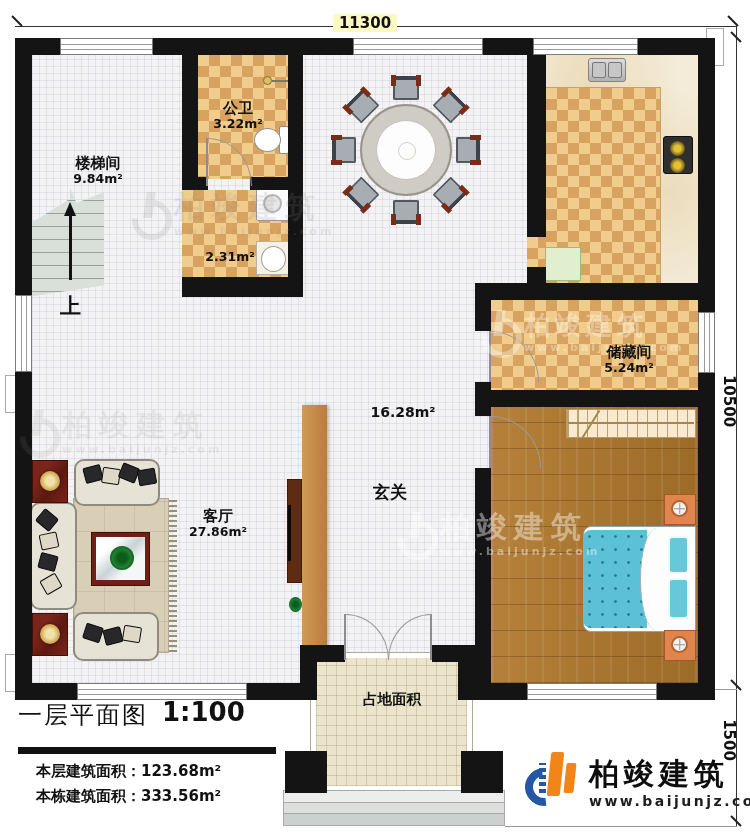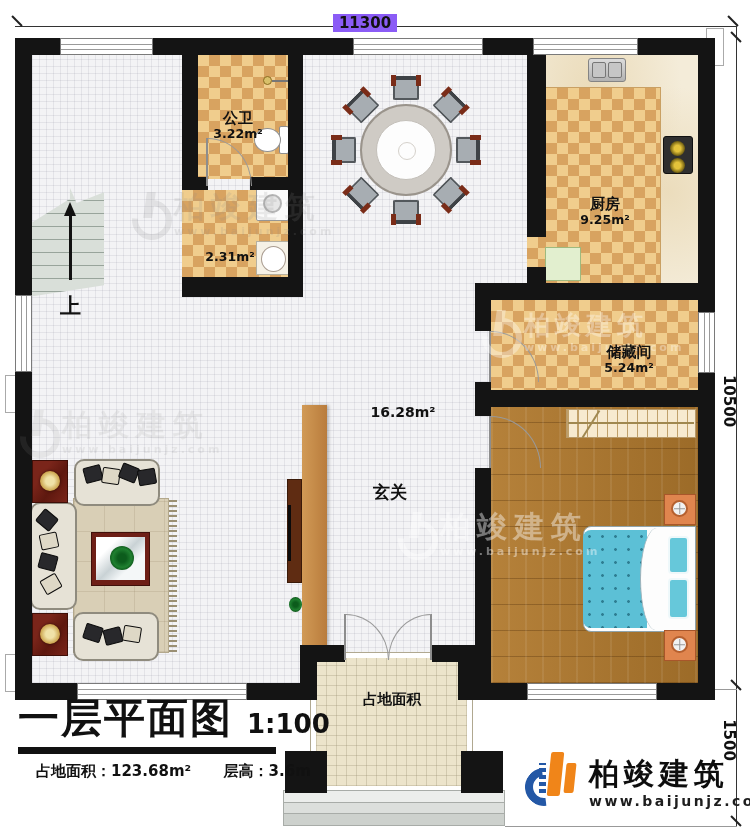--- a/index.html
+++ b/index.html
@@ -30,21 +30,21 @@
     repeating-linear-gradient(0deg,rgba(150,140,110,.3) 0 1px,transparent 1px 10px),
     repeating-linear-gradient(90deg,rgba(150,140,110,.3) 0 1px,transparent 1px 10px)}
   .room-label{position:absolute;text-align:center;line-height:1.15;white-space:nowrap;z-index:7}
   .room-label .nm{display:block;font-weight:bold;font-size:15px}
   .room-label .ar{display:block;font-weight:bold;font-size:12.5px}
   .leaf{position:absolute;background:#8d8d8d;z-index:5}
   .arc{position:absolute;border:0 solid #999;z-index:5;box-sizing:border-box}
   .arc.tr{border-top-width:1.5px;border-right-width:1.5px;border-top-right-radius:100%}
   .arc.tl{border-top-width:1.5px;border-left-width:1.5px;border-top-left-radius:100%}
   .tick{position:absolute;width:14px;height:2px;background:#222;transform:rotate(45deg);z-index:8}
-  .dimtext{position:absolute;font-size:15px;font-weight:bold;color:#111;text-align:center;z-index:8;background:#8b5cf6}
+  .dimtext{position:absolute;font-size:15px;font-weight:bold;color:#111;text-align:center;z-index:8;background:#fef9c3}
   .chair{position:absolute;width:26px;height:24px;background:#a7adb2;border:2px solid #53585c;
          border-top:4px solid #3e4246;border-radius:4px 4px 2px 2px;box-sizing:border-box;z-index:2}
   .chair::before,.chair::after{content:"";position:absolute;top:-5px;width:5px;height:11px;background:#7a2c18}
   .chair::before{left:-4px}.chair::after{right:-4px}
   .sofa{position:absolute;background:#e6e2d6;border:2px solid #8f8b7e;border-radius:10px;box-sizing:border-box;z-index:2}
   .pil{position:absolute;width:16px;height:14px;background:#28282b;border:1px solid #0c0c0c;border-radius:2px;z-index:3}
   .pil.lt{background:#ded8c6}
   .lamp{position:absolute;border-radius:50%;background:radial-gradient(circle,#f0e2a8 0 30%,#caa24a 70%,#8a6a20 100%);
         box-shadow:0 0 3px rgba(0,0,0,.6);z-index:3}
   .plant{position:absolute;border-radius:50%;z-index:3;background:
@@ -218,41 +218,45 @@
   <div class="arc tr" style="left:208px;top:138px;width:44px;height:48px"></div>
   <div class="leaf" style="left:489px;top:331px;width:2px;height:51px"></div>
   <div class="arc tr" style="left:491px;top:331px;width:48px;height:51px"></div>
   <div class="leaf" style="left:489px;top:416px;width:2px;height:52px"></div>
   <div class="arc tr" style="left:491px;top:416px;width:50px;height:52px"></div>
   <div class="leaf" style="left:344px;top:614px;width:2px;height:46px"></div>
   <div class="arc tr" style="left:346px;top:614px;width:43px;height:46px"></div>
   <div class="leaf" style="left:430px;top:614px;width:2px;height:46px"></div>
   <div class="arc tl" style="left:388px;top:614px;width:43px;height:46px"></div>
 
-  <div class="room-label" style="left:203px;top:110px;width:70px">
+  <div class="room-label" style="left:55px;top:155px;width:86px">
+    <span class="nm">楼梯间</span>
+    <span class="ar">9.84m²</span>
+  </div>
+  <div class="room-label" style="left:203px;top:100px;width:70px">
     <span class="nm">公卫</span>
     <span class="ar">3.22m²</span>
   </div>
   <div class="room-label" style="left:203px;top:250px;width:54px">
     <span class="ar">2.31m²</span>
-  </div>
-  <div class="room-label" style="left:565px;top:196px;width:80px">
-    <span class="nm">厨房</span>
-    <span class="ar">9.25m²</span>
   </div>
   <div class="room-label" style="left:588px;top:344px;width:82px">
     <span class="nm">储藏间</span>
     <span class="ar">5.24m²</span>
   </div>
   <div class="room-label" style="left:370px;top:404px;width:66px">
     <span class="ar" style="font-size:14px">16.28m²</span>
   </div>
   <div class="room-label" style="left:362px;top:483px;width:56px">
     <span class="nm" style="font-size:17px">玄关</span>
   </div>
+  <div class="room-label" style="left:172px;top:508px;width:92px">
+    <span class="nm">客厅</span>
+    <span class="ar">27.86m²</span>
+  </div>
   <div class="room-label" style="left:350px;top:691px;width:84px">
     <span class="nm" style="font-size:14.5px">占地面积</span>
   </div>
 
   <div class="wm" style="left:132px;top:192px;color:#8a8a8a;opacity:.16">
     <div class="wm-g"></div>
     <div>
         <div class="wm-t">柏竣建筑</div>
          <div class="wm-u">www.baijunjz.com</div>
       </div>
@@ -273,29 +277,30 @@
   </div>
   <div class="wm" style="left:398px;top:512px;color:#ffffff;opacity:.42">
     <div class="wm-g"></div>
     <div>
         <div class="wm-t">柏竣建筑</div>
          <div class="wm-u">www.baijunjz.com</div>
       </div>
   </div>
 
   <div class="abs" style="left:18px;top:698px;display:flex;align-items:flex-end;gap:14px;z-index:9">
-    <span style="font-size:41px;font-weight:bold;letter-spacing:2px;line-height:1">一层平面图</span>
+    <span style="font-size:24px;font-weight:normal;letter-spacing:2px;line-height:1">一层平面图</span>
     <span style="font-size:26px;font-weight:bold;line-height:1.1">1:100</span>
   </div>
   <div class="abs" style="left:18px;top:747px;width:258px;height:7px;background:#111;z-index:9"></div>
   <div class="abs" style="left:36px;top:759px;font-size:15px;font-weight:bold;line-height:25px;z-index:9;white-space:nowrap">
     <div>
-      <span>占地面积：</span><span>123.68m²</span>
-      <span style="display:inline-block;width:22px"></span>
-      <span>层高：</span><span>3.6m</span>
+      <span>本层建筑面积：</span><span>123.68m²</span>
+    </div>
+    <div>
+      <span>本栋建筑面积：</span><span>333.56m²</span>
     </div>
   </div>
 
   <div class="abs" style="left:525px;top:752px;display:flex;align-items:center;gap:10px;z-index:9">
     <div style="position:relative;width:54px;height:62px">
       <div style="position:absolute;left:0;top:16px;width:38px;height:38px;border:8px solid #2458a6;border-radius:50%;border-top-color:transparent;border-right-color:transparent;transform:rotate(38deg);box-sizing:border-box"></div>
       <div style="position:absolute;left:24px;top:0;width:13px;height:44px;background:#f08519;transform:skewX(-6deg);border-radius:2px"></div>
       <div style="position:absolute;left:40px;top:11px;width:10px;height:30px;background:#f08519;transform:skewX(-6deg);border-radius:2px"></div>
       <div style="position:absolute;left:14px;top:11px;width:7px;height:30px;background:repeating-linear-gradient(0deg,#2458a6 0 4px,transparent 4px 7px)"></div>
     </div>

